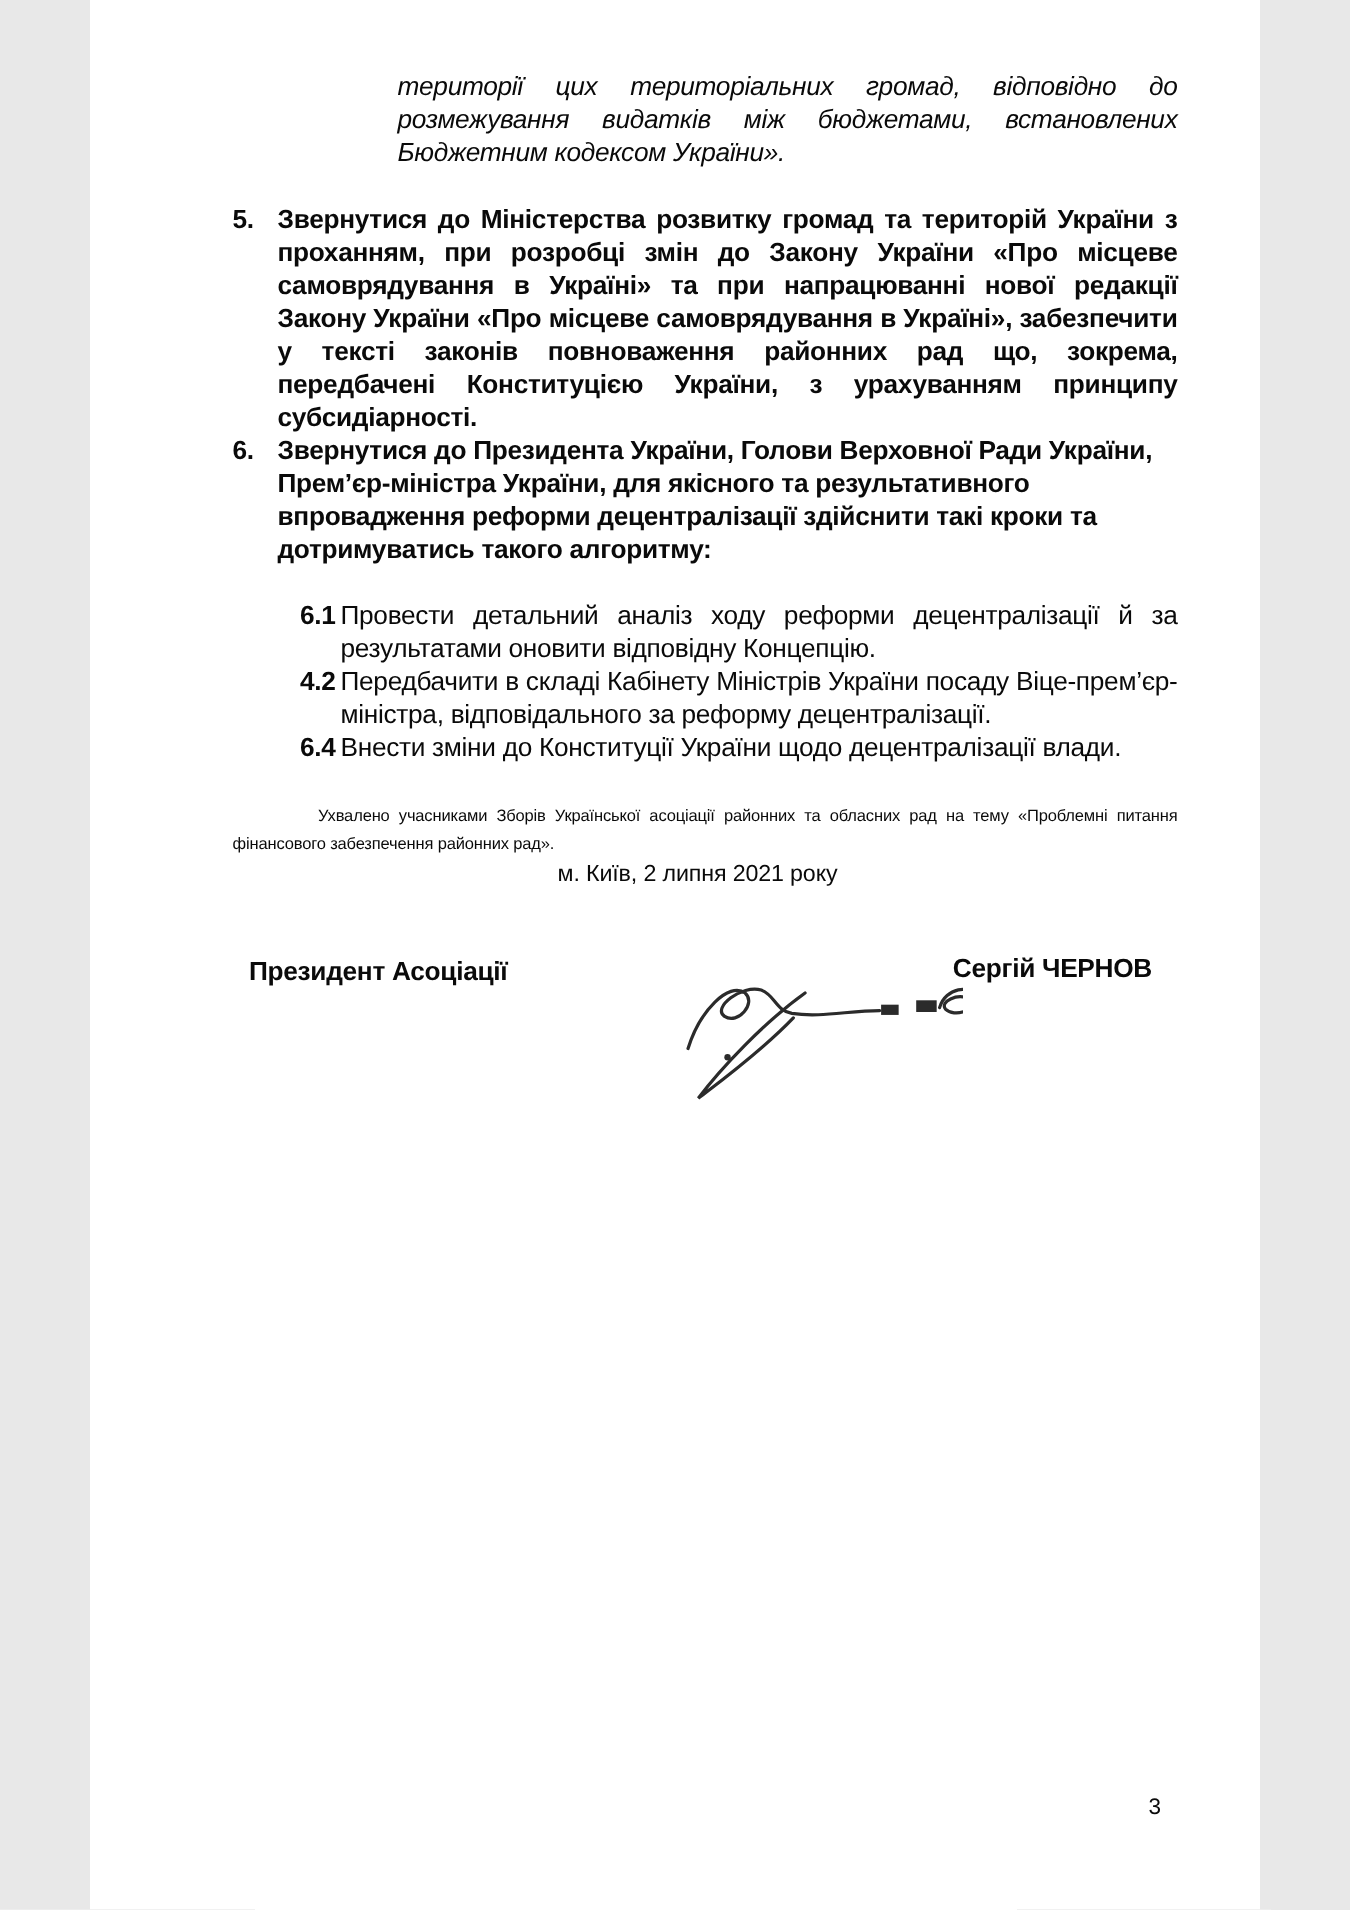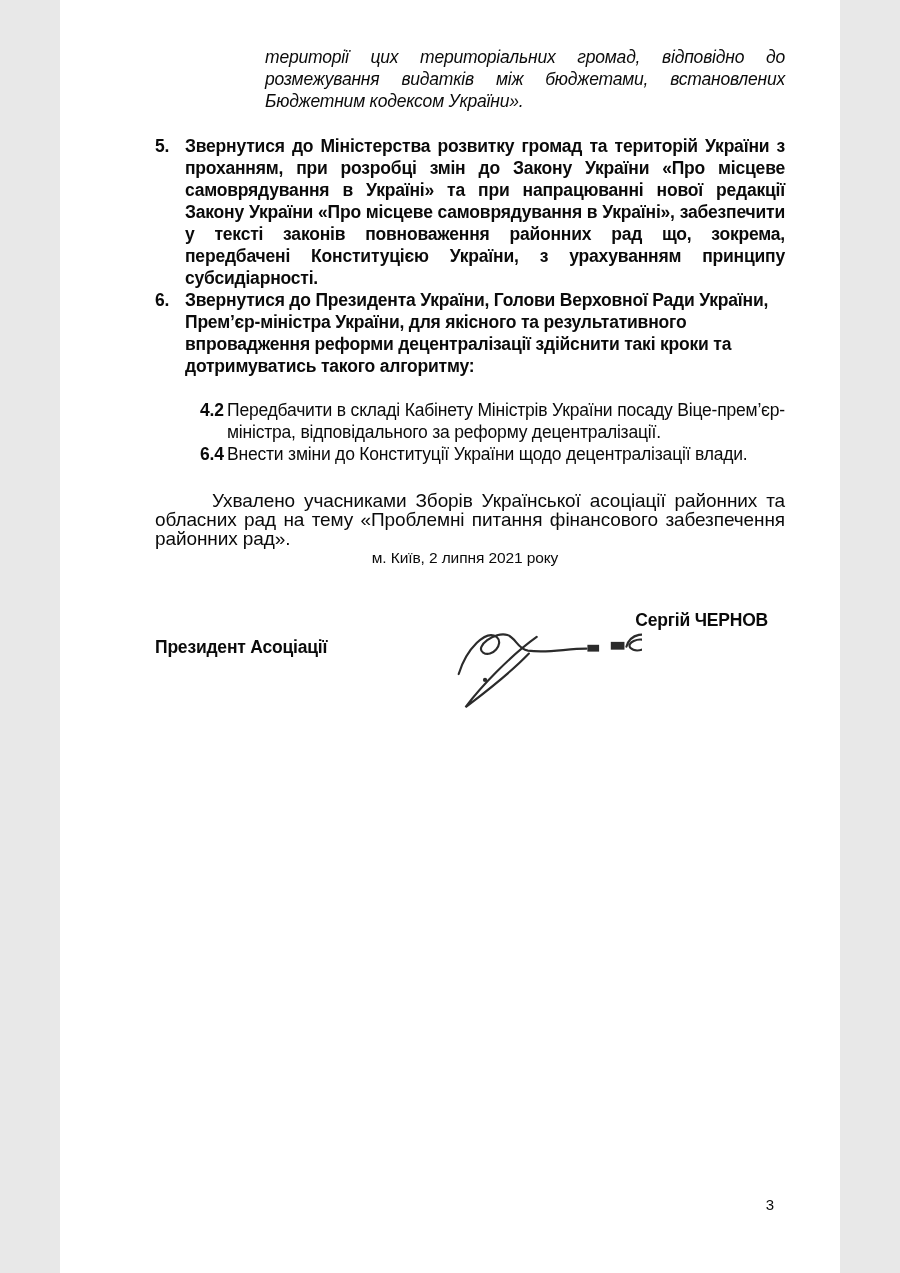--- a/index.html
+++ b/index.html
@@ -29,40 +29,40 @@
   }
   .item-num { flex: 0 0 30px; }
   .item-text { flex: 1; margin: 0; }
   .justify { text-align: justify; }
   .sub-list { margin: 22px 0 0 45px; }
   .sub-item { display: flex; }
   .sub-num { flex: 0 0 27px; font-weight: bold; }
   .sub-text { flex: 1; margin: 0; text-align: justify; }
   .adoption {
     margin: 26px 0 0 0;
-    font-size: 19px;
+    font-size: 11px;
     line-height: 19px;
     letter-spacing: -0.1px;
     text-align: justify;
     text-indent: 57px;
   }
   .place-date {
     margin: 0 10px 0 0;
     font-size: 15.5px;
     line-height: 19px;
     letter-spacing: -0.1px;
     text-align: center;
   }
   .sig-row {
     position: relative;
     margin-top: 40px;
     height: 112px;
     font-weight: bold;
   }
-  .sig-title { position: absolute; left: 0; top: 4px; margin-top: 25px; }
+  .sig-title { position: absolute; left: 11px; top: 4px; }
   .sig-name  { position: absolute; right: 17px; top: 2px; }
   .signature-svg {
     position: absolute;
     left: 292px;
     top: -10px;
     width: 195px;
     height: 118px;
   }
   .signature-svg path {
     fill: none;
@@ -91,20 +91,24 @@
     <p class="item-text justify">Звернутися до Міністерства розвитку громад та територій України з проханням, при розробці змін до Закону України «Про місцеве самоврядування в Україні» та при напрацюванні нової редакції Закону України «Про місцеве самоврядування в Україні», забезпечити у тексті законів повноваження районних рад що, зокрема, передбачені Конституцією України, з урахуванням принципу субсидіарності.</p>
   </div>
 
   <div class="item">
     <span class="item-num">6.</span>
     <p class="item-text">Звернутися до Президента України, Голови Верховної Ради України, Прем’єр-міністра України, для якісного та результативного впровадження реформи децентралізації здійснити такі кроки та дотримуватись такого алгоритму:</p>
   </div>
 
   <div class="sub-list">
     <div class="sub-item">
+      <span class="sub-num">6.1</span>
+      <p class="sub-text">Провести детальний аналіз ходу реформи децентралізації й за результатами оновити відповідну Концепцію.</p>
+    </div>
+    <div class="sub-item">
       <span class="sub-num">4.2</span>
       <p class="sub-text">Передбачити в складі Кабінету Міністрів України посаду Віце-прем’єр-міністра, відповідального за реформу децентралізації.</p>
     </div>
     <div class="sub-item">
       <span class="sub-num">6.4</span>
       <p class="sub-text">Внести зміни до Конституції України щодо децентралізації влади.</p>
     </div>
   </div>
 
   <p class="adoption">Ухвалено учасниками Зборів Української асоціації районних та обласних рад на тему «Проблемні питання фінансового забезпечення районних рад».</p>

